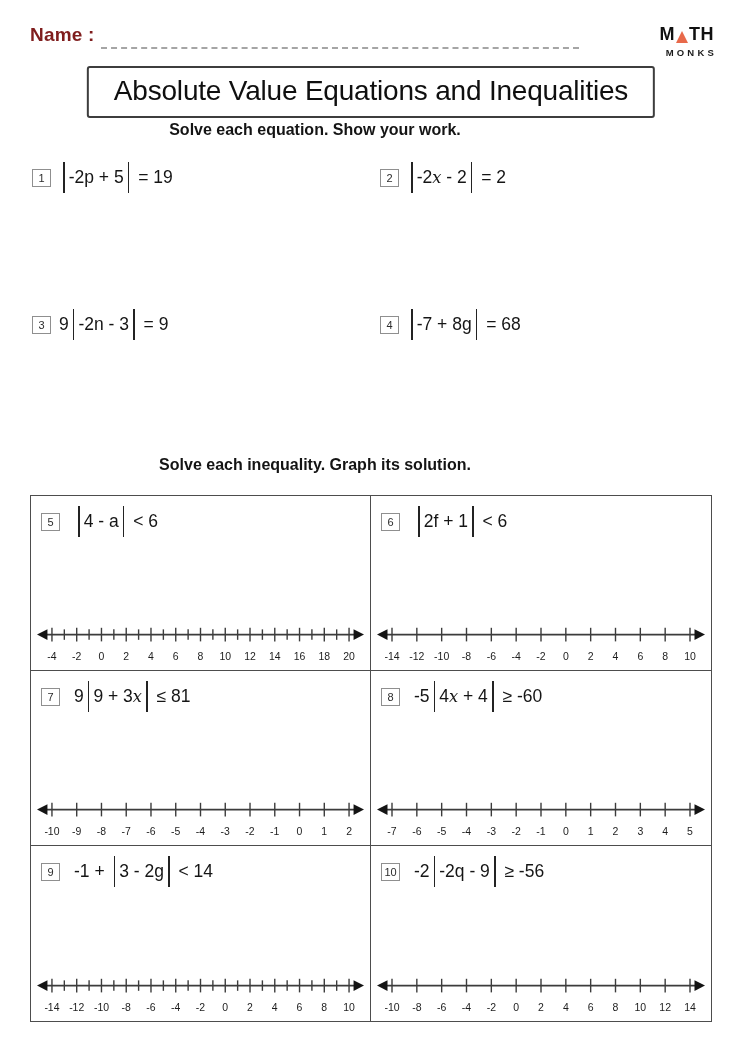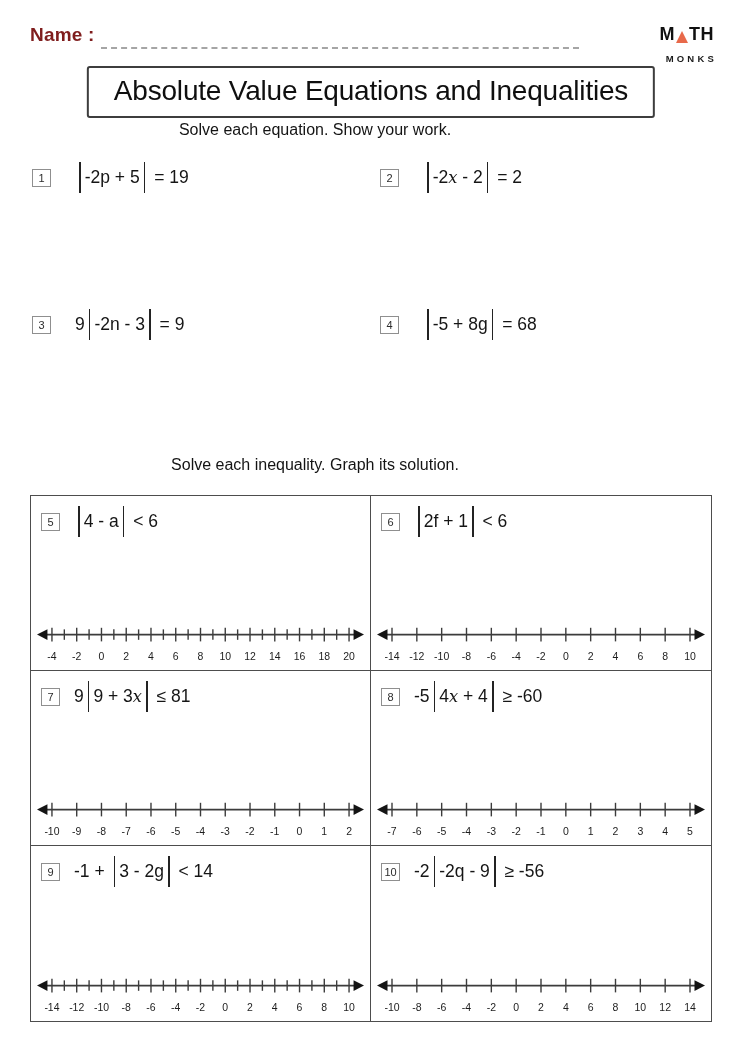--- a/index.html
+++ b/index.html
@@ -8,33 +8,33 @@
     font-family:"Liberation Sans",sans-serif;color:#171717;overflow:hidden;
   }
   .abs{position:absolute;}
 
   
   #name-label{left:30px;top:24px;font-size:19px;font-weight:600;letter-spacing:.2px;color:#7f1d1d;}
   #name-line{left:101px;top:31px;width:478px;height:16px;border-bottom:2px dashed #a5a5a5;}
   .logo{right:28px;top:25px;display:flex;flex-direction:column;align-items:flex-end;}
   .logo-line1{display:flex;align-items:flex-end;font-weight:700;font-size:18px;letter-spacing:.5px;line-height:1;color:#101010;}
   .tri{width:0;height:0;border-left:6.5px solid transparent;border-right:6.5px solid transparent;border-bottom:12px solid #e8694a;margin:0 1px .5px;}
-  .logo-line2{font-size:9.5px;font-weight:700;letter-spacing:3.2px;margin-top:10px;margin-right:-3px;color:#1a1a1a;}
+  .logo-line2{font-size:9.5px;font-weight:700;letter-spacing:3.2px;margin-top:4px;margin-right:-3px;color:#1a1a1a;}
 
   .titlebox{left:50%;top:66px;transform:translateX(-50%);border:2px solid #3d3d3d;border-radius:3px;
     padding:7px 25px 9px;font-size:28px;letter-spacing:-.2px;white-space:nowrap;color:#0f0f0f;}
-  .instr{left:0;width:630px;text-align:center;font-size:16px;font-weight:400;color:#141414;}
+  .instr{left:0;width:630px;text-align:center;font-size:16px;font-weight:700;color:#141414;}
   #instr1{top:121px;}
   #instr2{top:456px;}
 
   
   .prob{display:flex;align-items:center;}
   .nbox{min-width:13px;height:16px;padding:0 2px;border:1px solid #8f8f8f;display:flex;align-items:center;justify-content:center;
     font-size:11px;color:#2b2b2b;flex:none;background:#fff;}
-  .eq{display:flex;align-items:center;font-size:17.5px;margin-left:24px;color:#151515;}
+  .eq{display:flex;align-items:center;font-size:17.5px;margin-left:8px;color:#151515;}
   .cell .eq{margin-left:14px;text-align:right;}
   .eqt{white-space:pre;}
   .vx{font-family:"DejaVu Serif",serif;font-style:italic;font-size:.93em;}
   .abar{width:1.7px;height:31px;background:#232323;margin:0 4px;flex:none;}
 
   #p1{left:32px;top:162px;} #p2{left:380px;top:162px;}
   #p3{left:32px;top:309px;} #p4{left:380px;top:309px;}
 
   
   .grid{left:30px;top:495px;width:682px;height:527px;border:1.5px solid #4d4d4d;box-sizing:border-box;
@@ -92,21 +92,21 @@
       <span class="abar"></span>
       <span class="eqt">-2n - 3</span>
       <span class="abar"></span>
       <span class="eqt"> = 9</span>
     </span>
 </div>
 <div class="abs prob" id="p4">
   <span class="nbox">4</span>
   <span class="eq">
       <span class="abar"></span>
-      <span class="eqt">-5 + 8g</span>
+      <span class="eqt">-7 + 8g</span>
       <span class="abar"></span>
       <span class="eqt"> = 68</span>
     </span>
 </div>
 
 <div class="abs instr" id="instr2">Solve each inequality. Graph its solution.</div>
 
 <div class="abs grid">
 
   <div class="cell bR bB">

